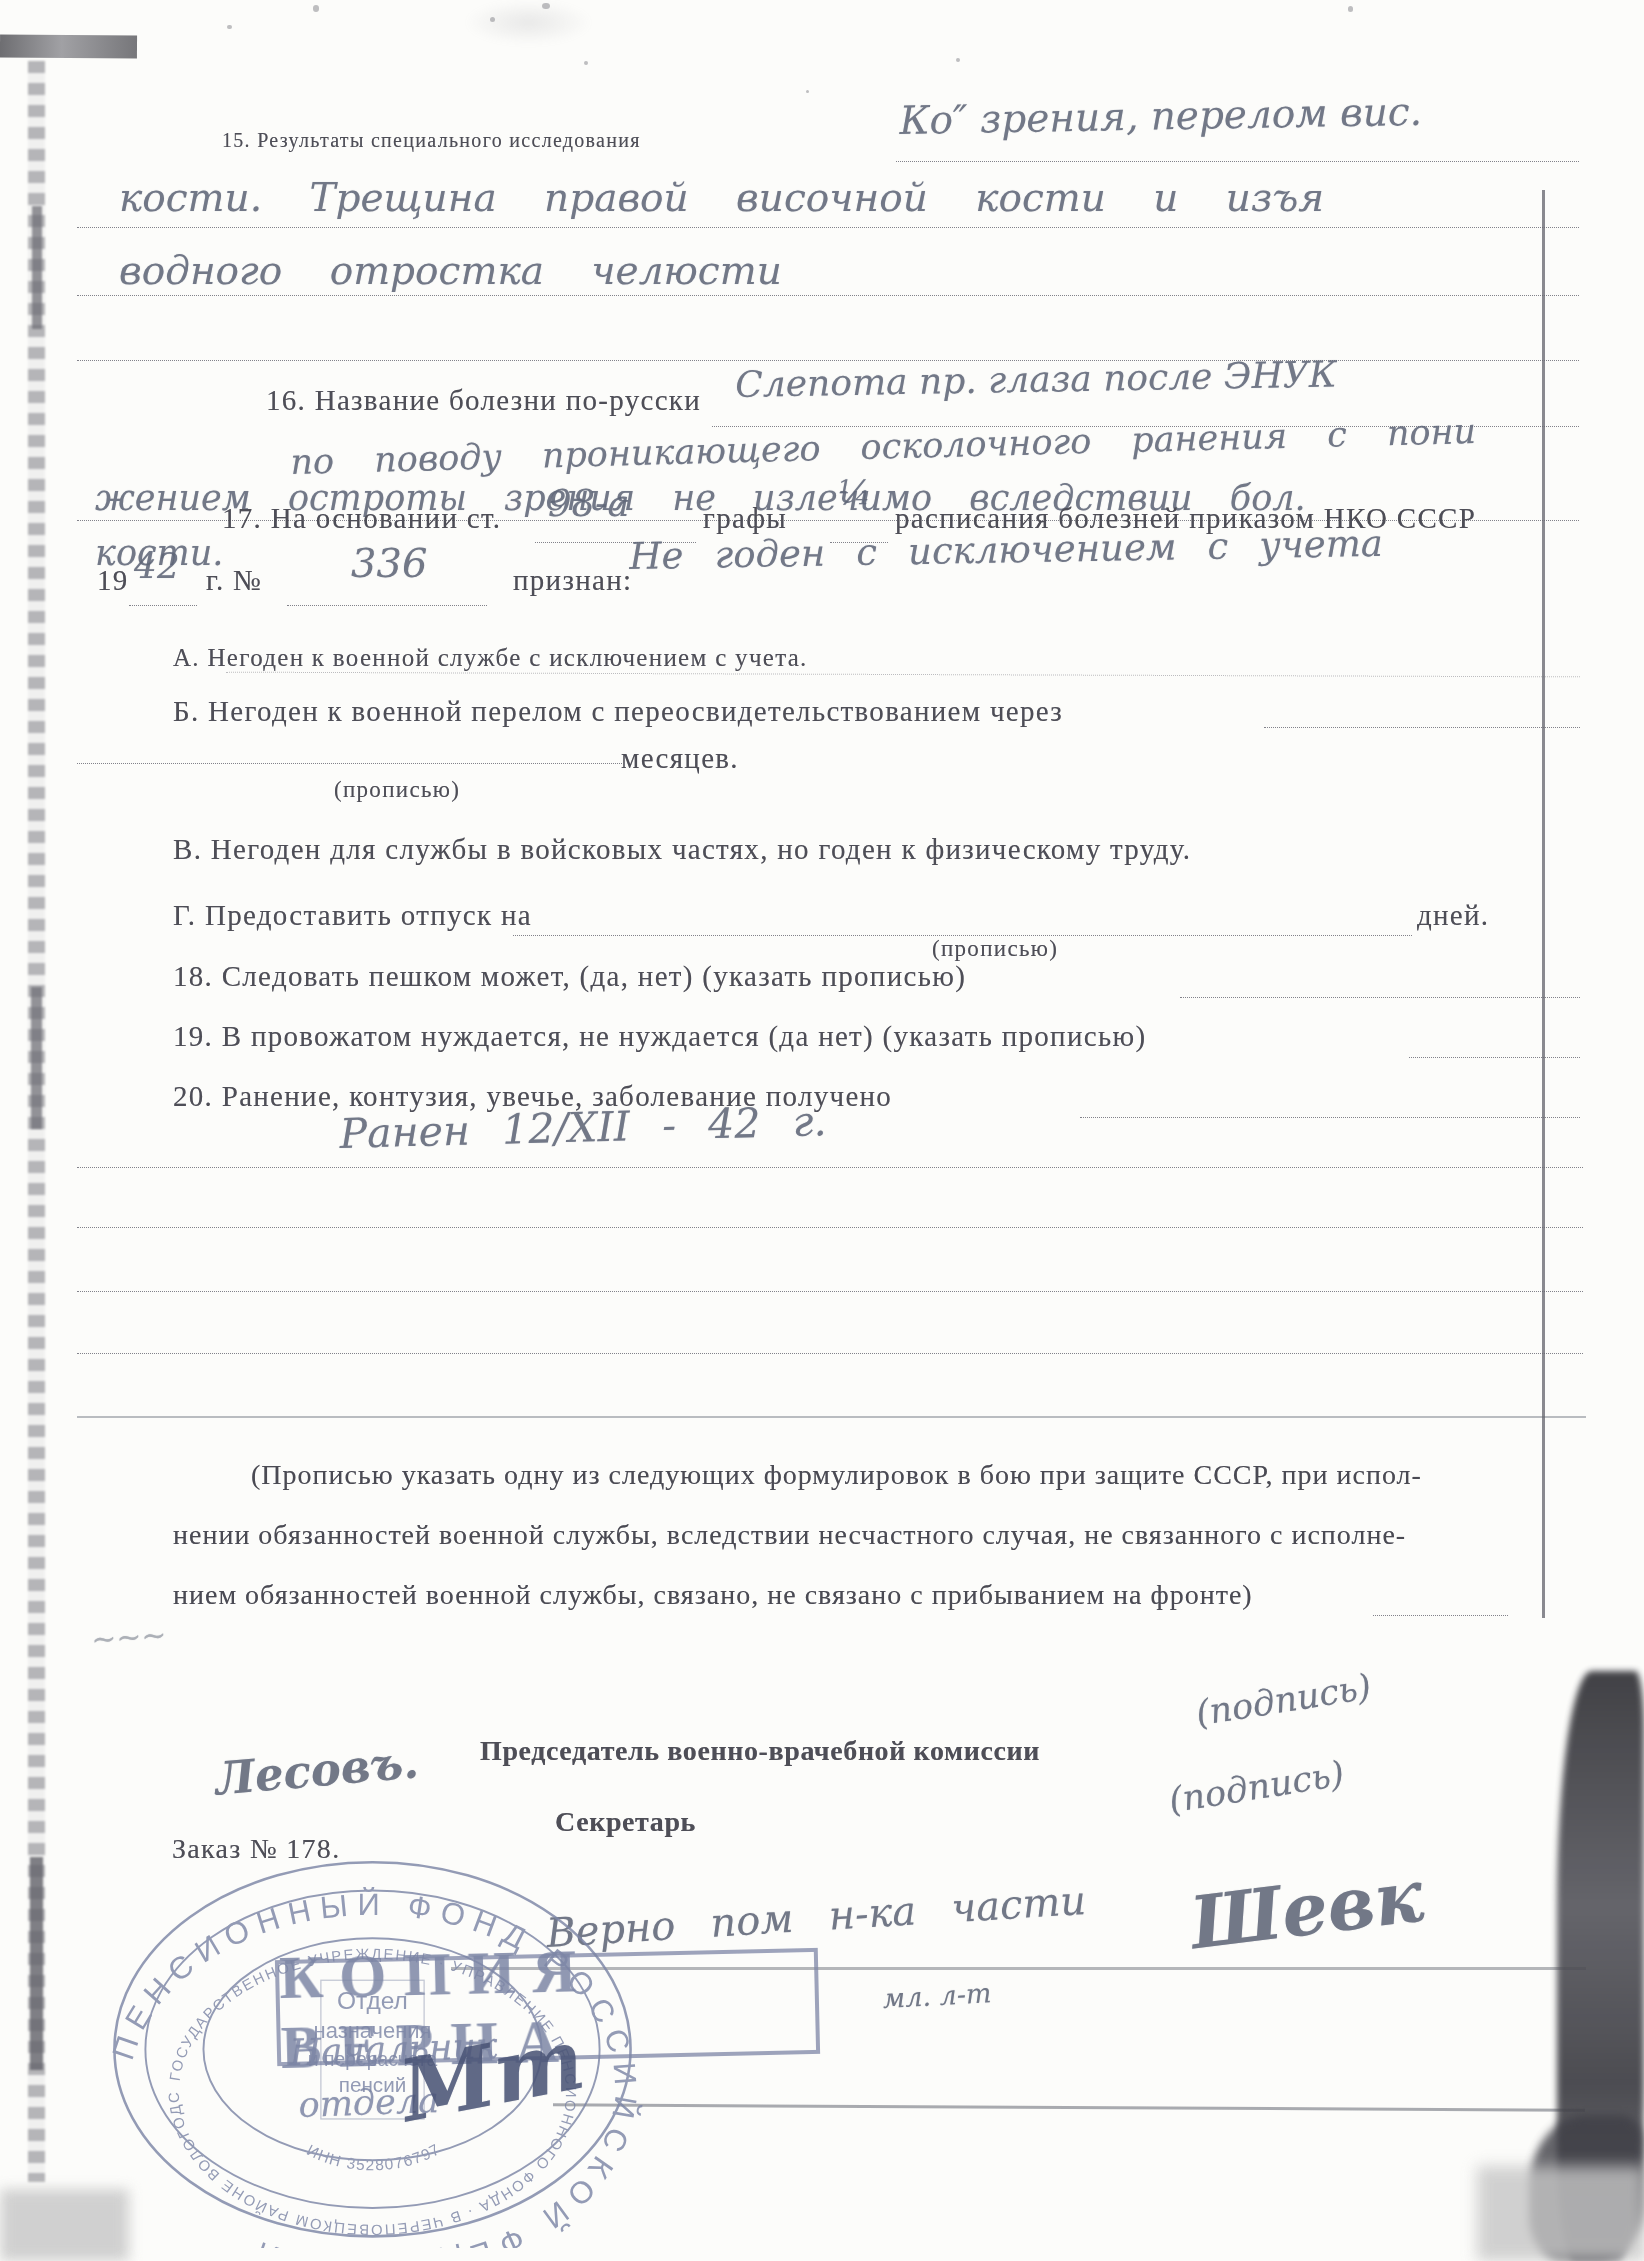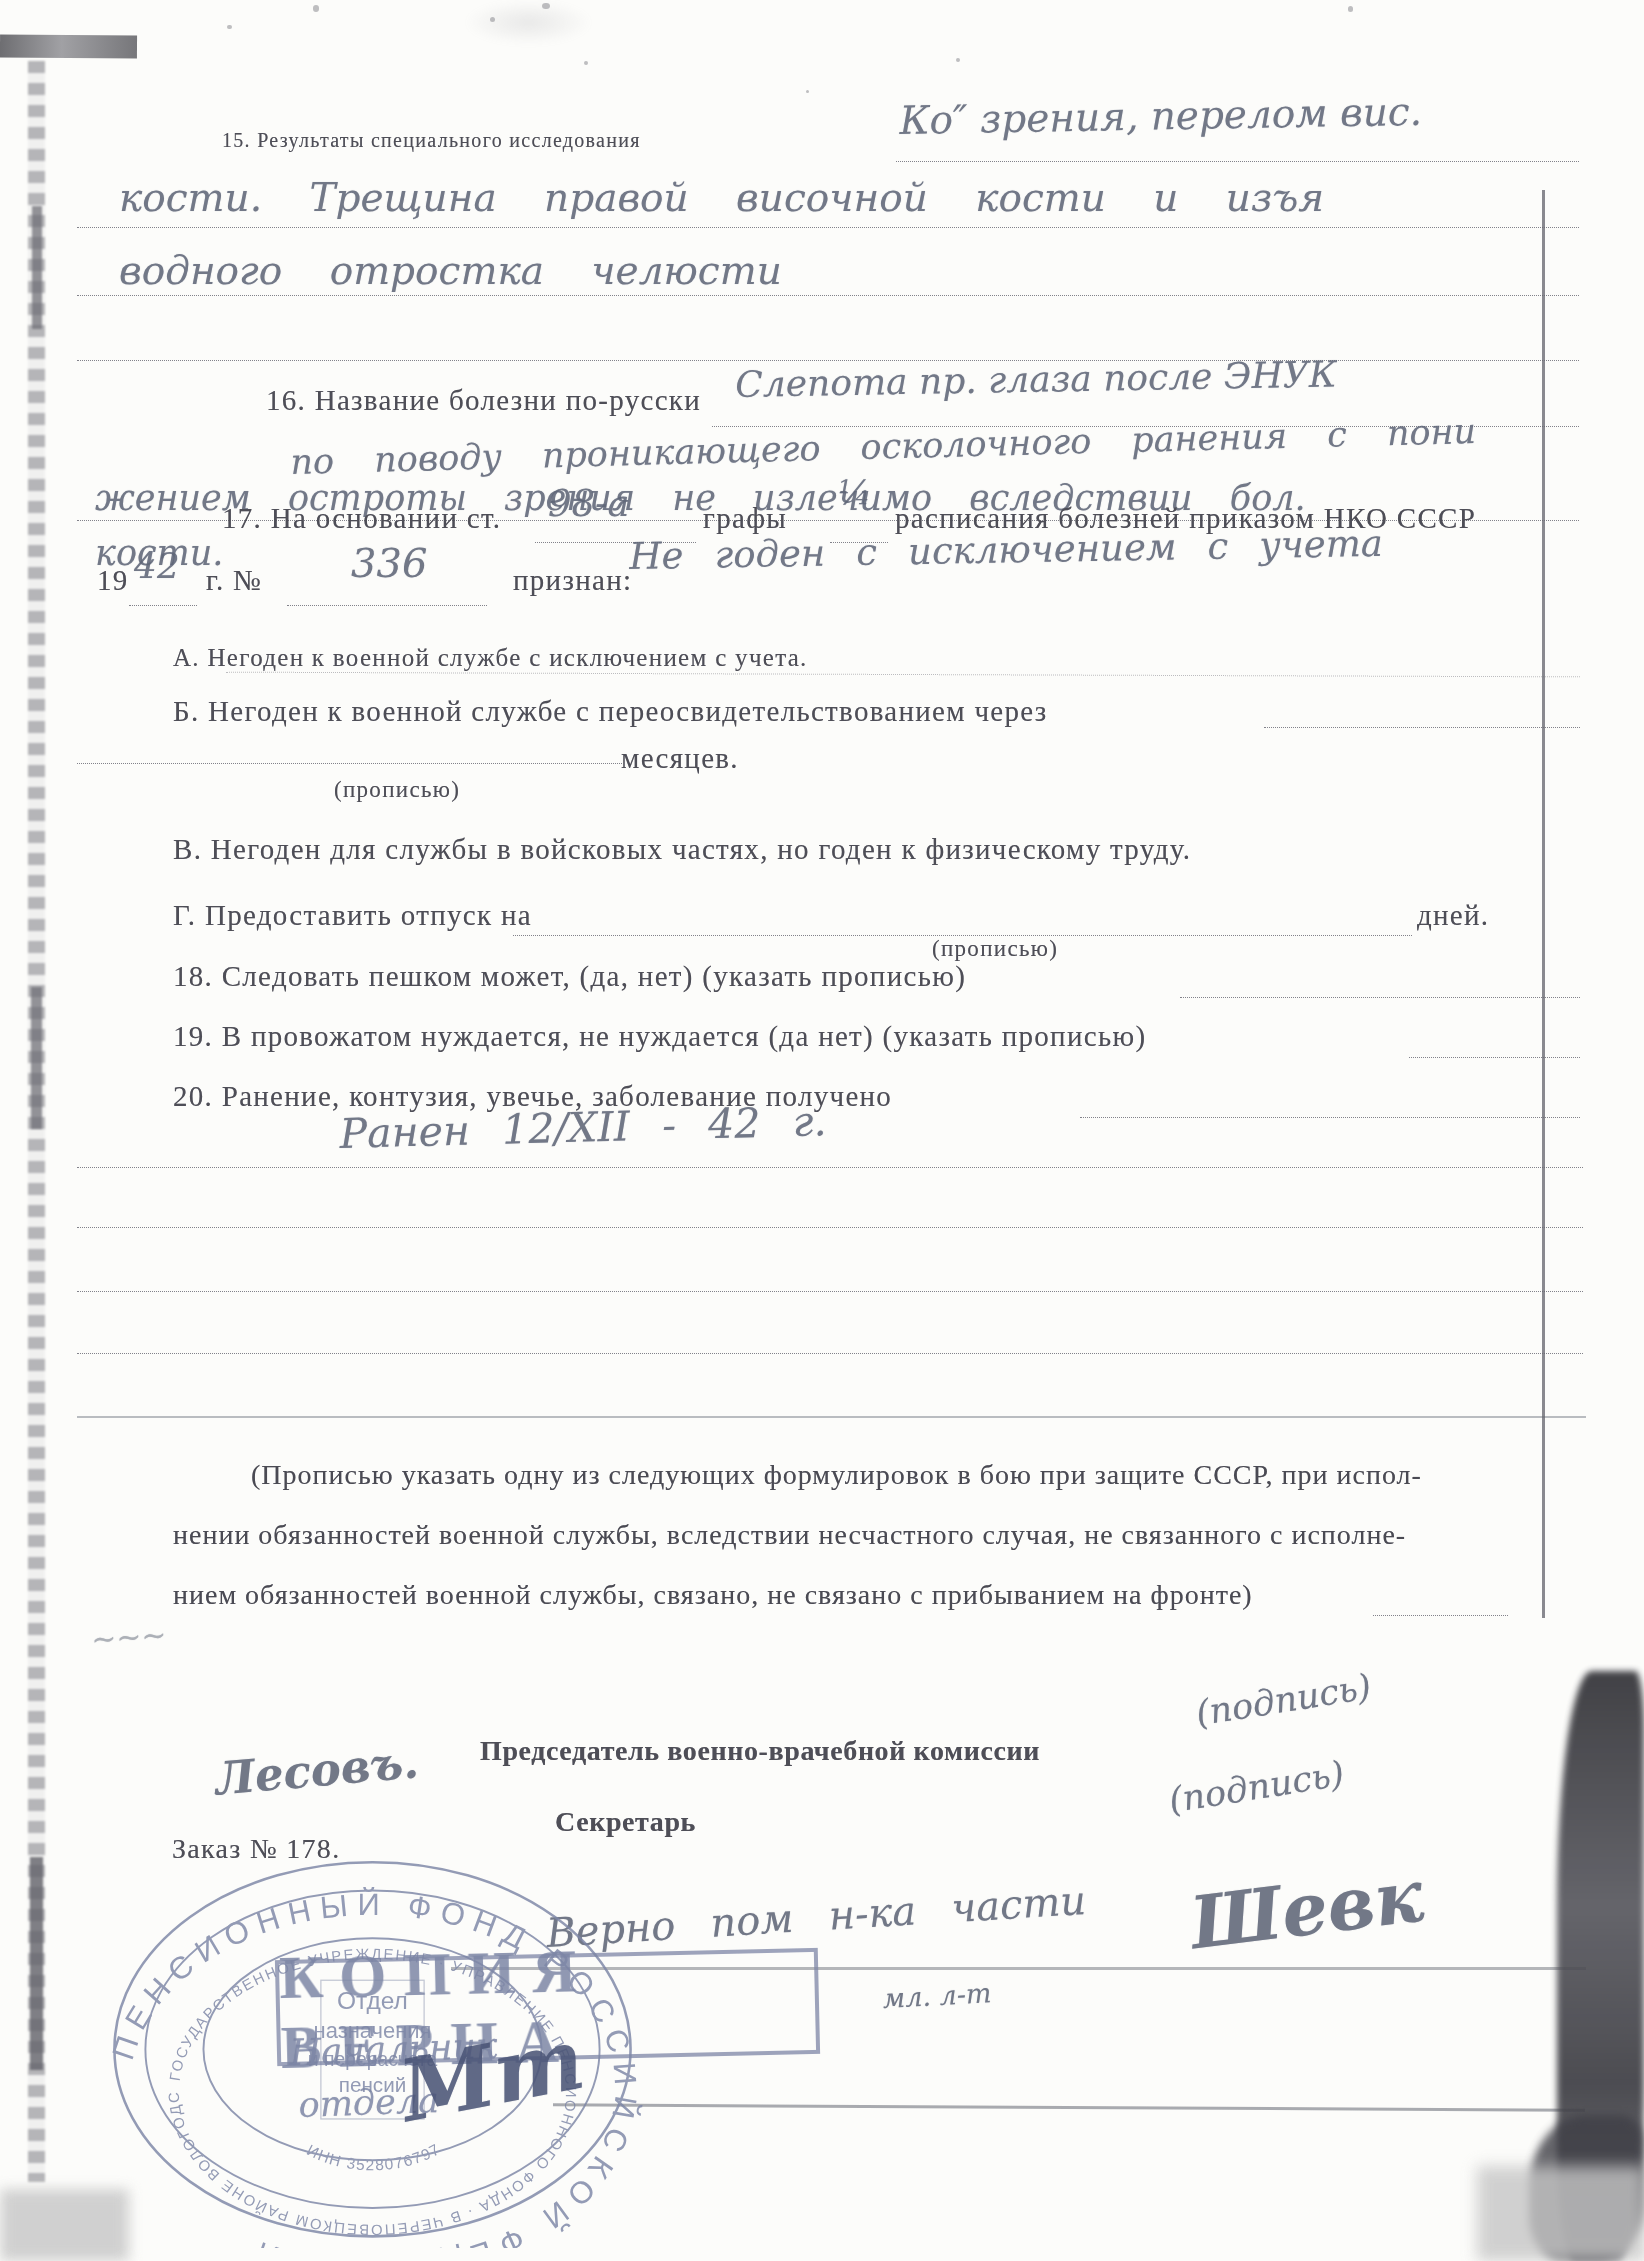--- a/index.html
+++ b/index.html
@@ -57,21 +57,21 @@
   <div class="hw" style="left:134px;top:545px;font-size:36px;">42</div>
   <div class="dot" style="left:129px;top:605px;width:68px;"></div>
   <div class="pr" style="left:206px;top:565px;font-size:29px;">г. №</div>
   <div class="hw" style="left:303px;top:540px;font-size:40px;margin-left:48px;">336</div>
   <div class="dot" style="left:287px;top:605px;width:200px;"></div>
   <div class="pr" style="left:513px;top:565px;font-size:29px;">признан:</div>
   <div class="hw" style="left:629px;top:535px;font-size:37px;word-spacing:19.3px;transform:rotate(-1deg);">Не годен с исключением с учета</div>
 
   <div class="pr" style="left:173px;top:644px;font-size:25px;text-align:center;">А. Негоден к военной службе с исключением с учета.</div>
   <div class="dot light" style="left:226px;top:674px;width:1354px;transform:rotate(.2deg);"></div>
-  <div class="pr" style="left:173px;top:696px;font-size:29px;">Б. Негоден к военной службе с переосвидетельствованием через</div>
+  <div class="pr" style="left:173px;top:696px;font-size:29px;">Б. Негоден к военной перелом с переосвидетельствованием через</div>
   <div class="dot" style="left:1264px;top:727px;width:316px;"></div>
   <div class="dot" style="left:77px;top:763px;width:545px;"></div>
   <div class="pr" style="left:621px;top:743px;font-size:29px;">месяцев.</div>
   <div class="pr" style="left:334px;top:777px;font-size:23px;">(прописью)</div>
   <div class="pr" style="left:173px;top:834px;font-size:29px;">В. Негоден для службы в войсковых частях, но годен к физическому труду.</div>
   <div class="pr" style="left:173px;top:900px;font-size:29px;">Г. Предоставить отпуск на</div>
   <div class="dot" style="left:513px;top:935px;width:899px;"></div>
   <div class="pr" style="left:1417px;top:900px;font-size:29px;">дней.</div>
   <div class="pr" style="left:932px;top:936px;font-size:23px;">(прописью)</div>
 

